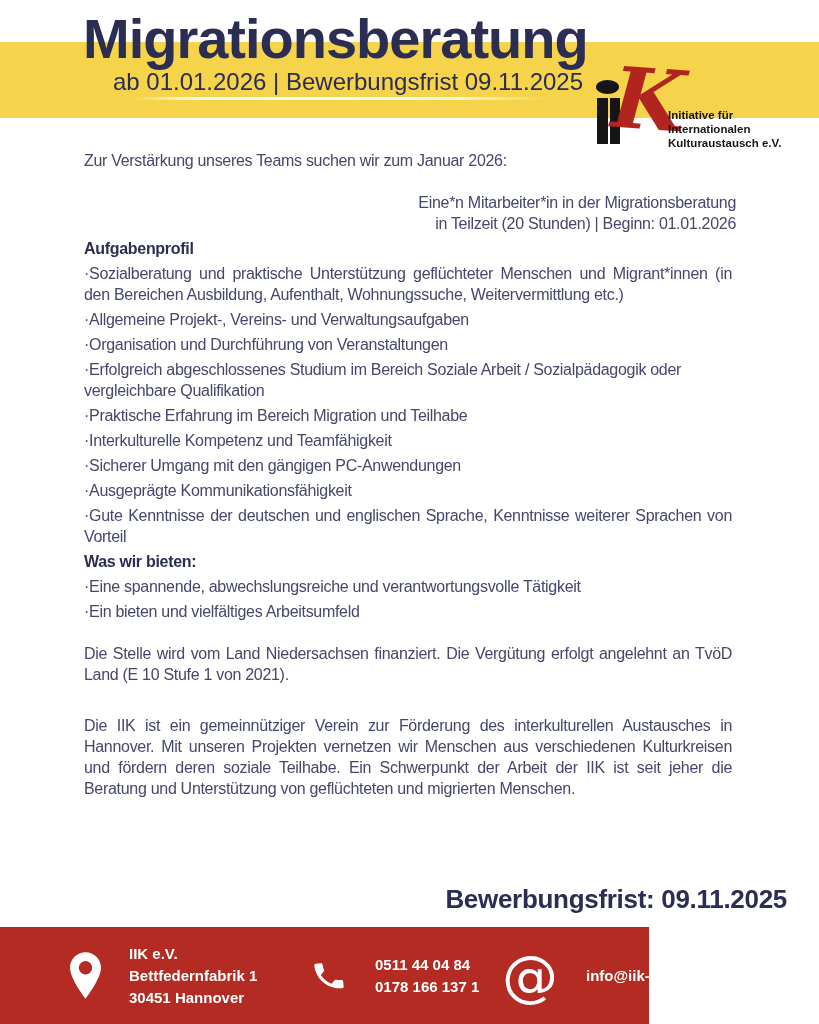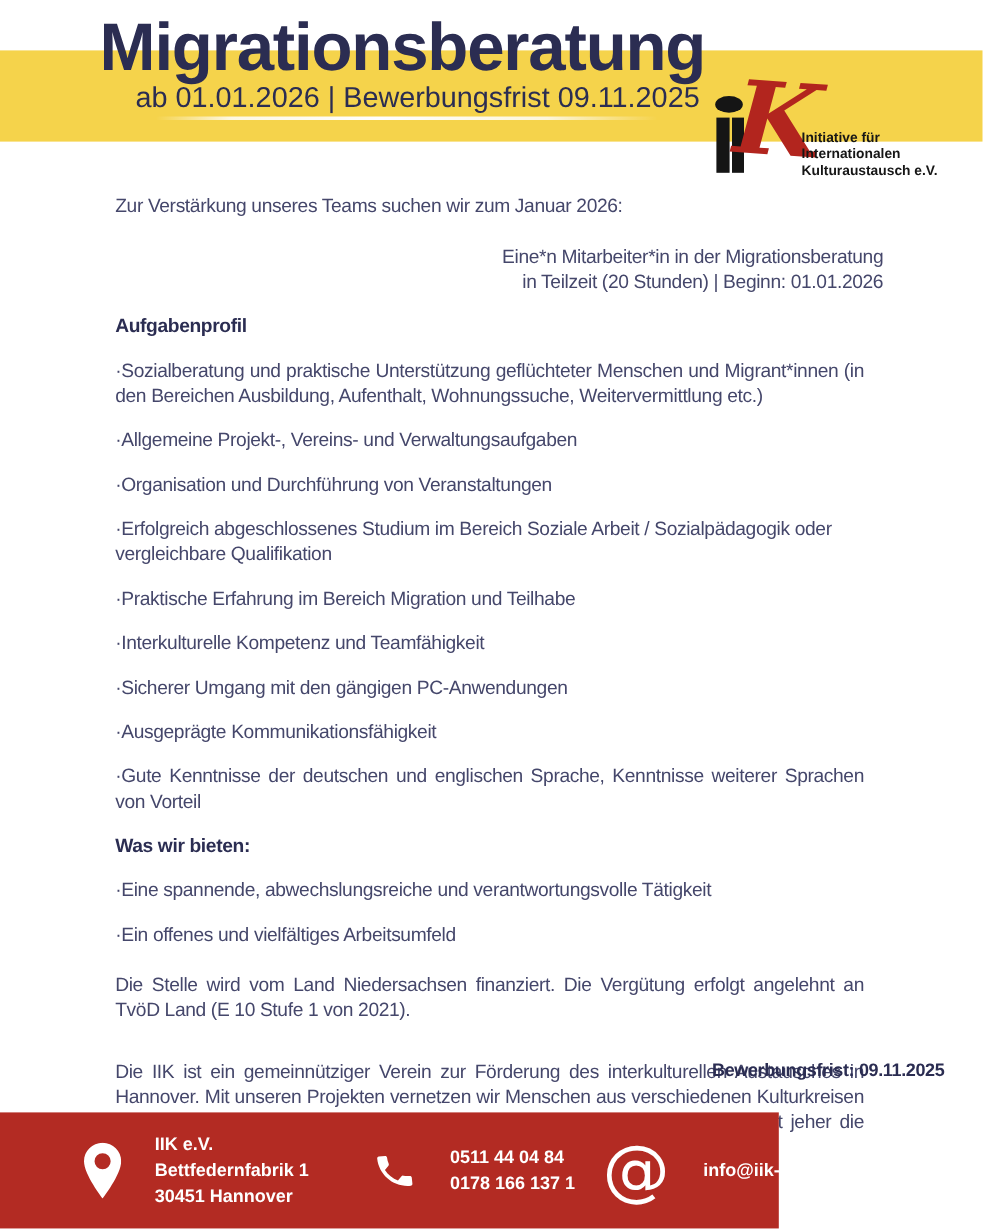--- a/index.html
+++ b/index.html
@@ -48,29 +48,29 @@
     position:absolute;left:80px;top:34px;
     font-size:11.5px;font-weight:700;line-height:14px;color:#161616;
     white-space:nowrap;
   }
   
   .content{
     position:absolute;left:80px;top:146px;width:656px;
     font-size:16px;line-height:21px;letter-spacing:-0.3px;
     color:var(--body-text,#45476B);
   }
-  .content p{margin:16px;}
+  .content p{margin:4px;}
   .position{margin-top:21px;text-align:right;}
   .h2{margin:21px 0 0 0;font-size:16px;font-weight:700;color:var(--navy,#34365C);}
   .justify{text-align:justify;}
   .para{margin-top:21px !important;}
   .para2{margin-top:30px !important;}
   .deadline{
     position:absolute;right:32px;top:884px;
-    font-size:15px;font-weight:700;letter-spacing:-0.3px;
+    font-size:26px;font-weight:700;letter-spacing:-0.3px;
     color:var(--navy,#2B2D52);
     text-align:right;
   }
   
   .footer{
     position:absolute;left:0;bottom:0;width:649px;height:97px;
     background:var(--red,#B32B23);
     color:#ffffff;
   }
   .f-group{position:absolute;top:0;height:97px;display:flex;align-items:center;}
@@ -124,21 +124,21 @@
 
     <p>·Erfolgreich abgeschlossenes Studium im Bereich Soziale Arbeit / Sozialpädagogik oder vergleichbare Qualifikation</p>
     <p>·Praktische Erfahrung im Bereich Migration und Teilhabe</p>
     <p>·Interkulturelle Kompetenz und Teamfähigkeit</p>
     <p>·Sicherer Umgang mit den gängigen PC-Anwendungen</p>
     <p>·Ausgeprägte Kommunikationsfähigkeit</p>
     <p class="justify">·Gute Kenntnisse der deutschen und englischen Sprache, Kenntnisse weiterer Sprachen von Vorteil</p>
 
     <p class="h2">Was wir bieten:</p>
     <p>·Eine spannende, abwechslungsreiche und verantwortungsvolle Tätigkeit</p>
-    <p>·Ein offenes und vielfältiges Arbeitsumfeld</p>
+    <p>·Ein bieten und vielfältiges Arbeitsumfeld</p>
 
     <p class="para justify">Die Stelle wird vom Land Niedersachsen finanziert. Die Vergütung erfolgt angelehnt an TvöD Land (E 10 Stufe 1 von 2021).</p>
     <p class="para2 justify">Die IIK ist ein gemeinnütziger Verein zur Förderung des interkulturellen Austausches in Hannover. Mit unseren Projekten vernetzen wir Menschen aus verschiedenen Kulturkreisen und fördern deren soziale Teilhabe. Ein Schwerpunkt der Arbeit der IIK ist seit jeher die Beratung und Unterstützung von geflüchteten und migrierten Menschen.</p>
   </div>
 
   <div class="deadline">Bewerbungsfrist: 09.11.2025</div>
 
   <div class="footer">
 
     <div class="f-group g-address">

